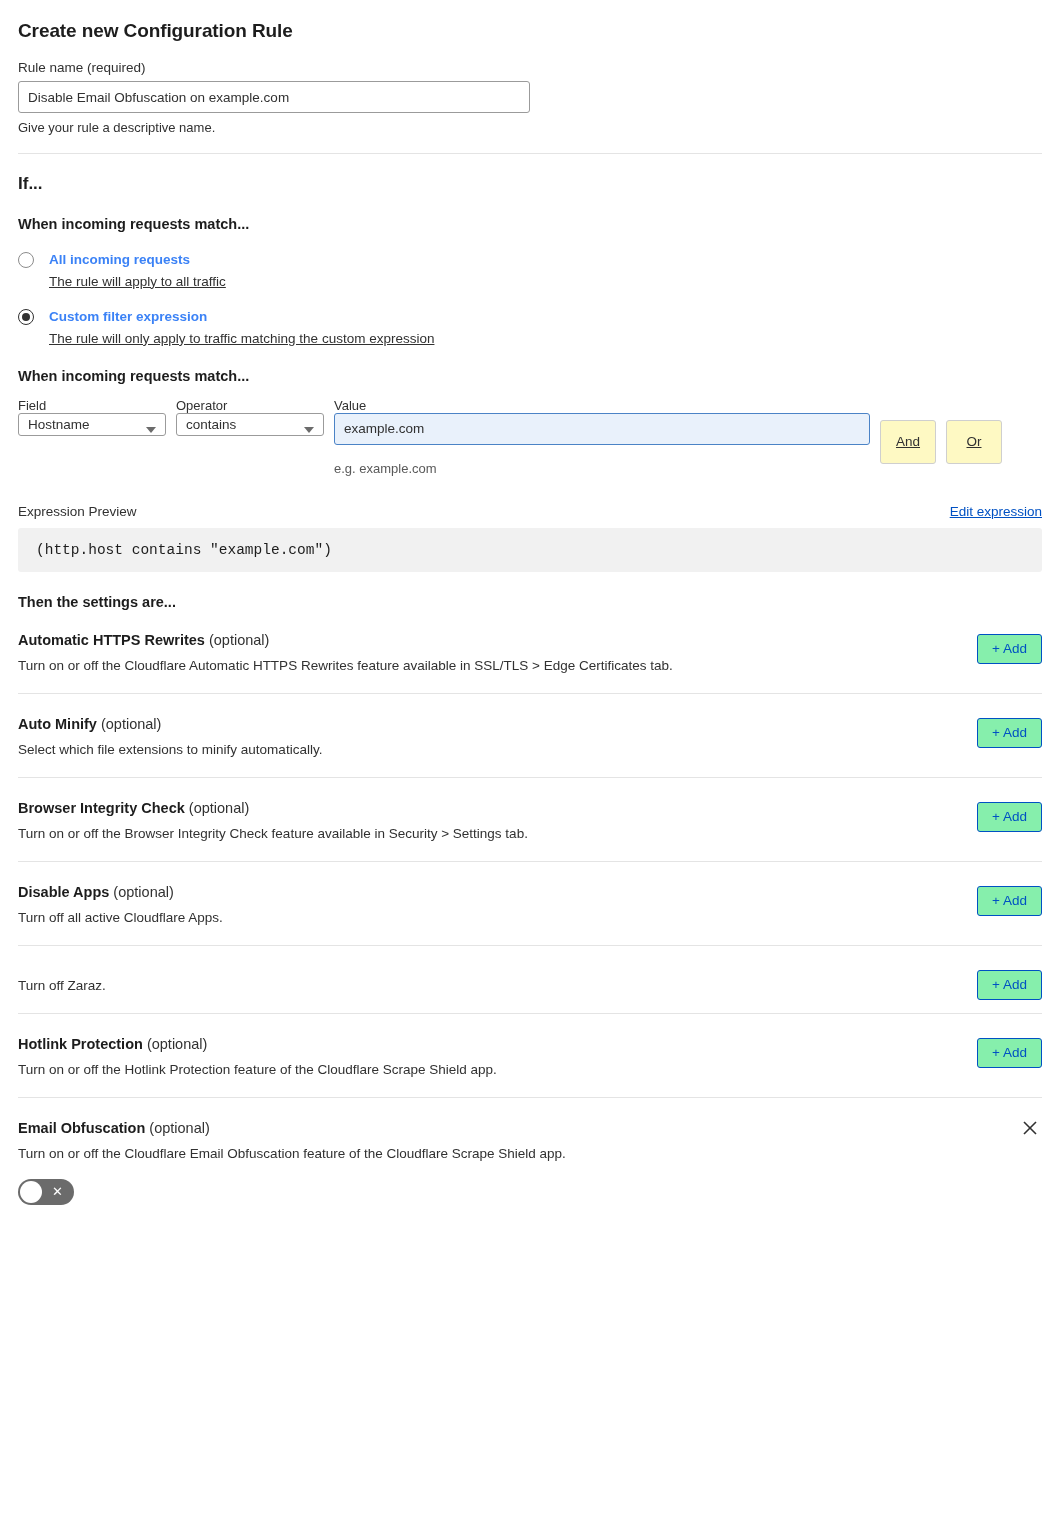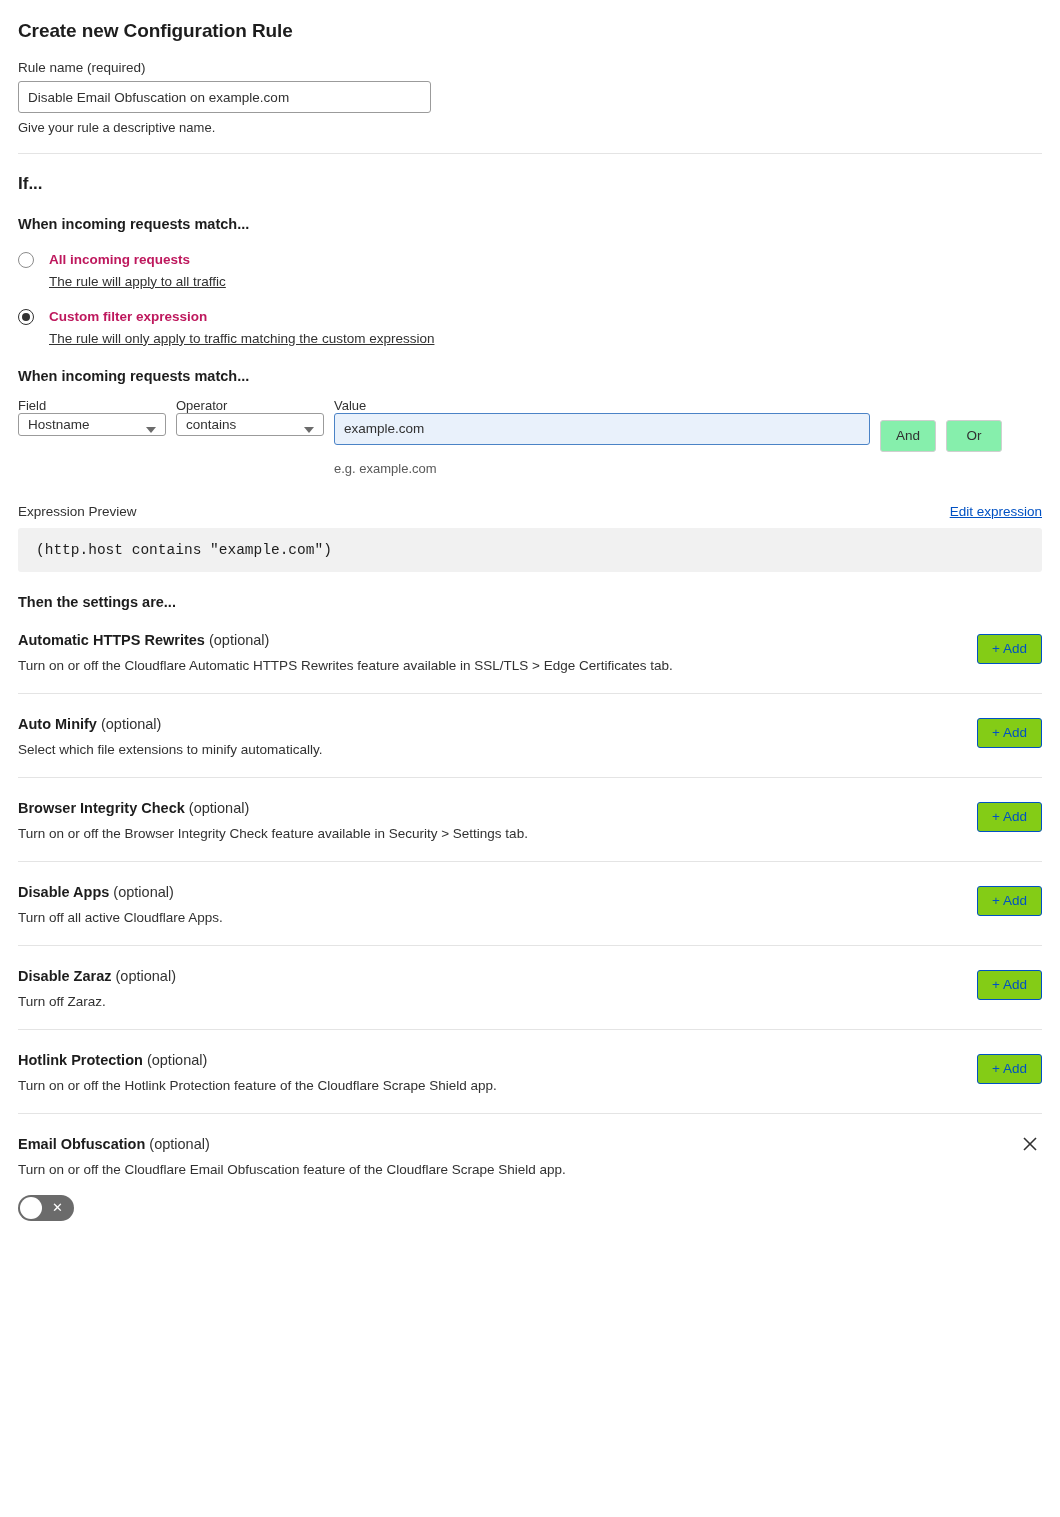--- a/index.html
+++ b/index.html
@@ -24,21 +24,21 @@
     color: #1d1d1d;
     margin: 8px 0 18px 0;
     letter-spacing: -0.1px;
   }
   .field-label {
     font-size: 13.5px;
     color: #313131;
     margin-bottom: 6px;
   }
   .text-input {
-    width: 413px;
+    width: 512px;
     height: 32px;
     border: 1px solid #9b9b9b;
     border-radius: 3px;
     padding: 6px 9px;
     font-size: 13.5px;
     font-family: "Liberation Sans", sans-serif;
     color: #313131;
     background: #fff;
     display: block;
   }
@@ -85,21 +85,21 @@
     content: "";
     position: absolute;
     width: 8px; height: 8px;
     border-radius: 50%;
     background: #313131;
     left: 3px; top: 3px;
   }
   .radio-text-main {
     font-size: 13.5px;
     font-weight: bold;
-    color: #be185d;
+    color: #3b82f6;
     line-height: 1.25;
   }
   .radio-text-sub {
     font-size: 13.5px;
     color: #313131;
     margin-top: 5px;
     text-decoration: underline;
   }
   .filter-row {
     display: flex;
@@ -143,30 +143,31 @@
     font-family: "Liberation Sans", sans-serif;
     color: #313131;
     padding: 6px 9px;
   }
   .value-hint {
     font-size: 13px;
     color: #595959;
     margin-top: 16px;
   }
   .grey-btn {
-    height: 32px;
+    height: 44px;
     min-width: 56px;
     border: 1px solid #cfcfcf;
     border-radius: 3px;
-    background: #86efac;
+    background: #fef9c3;
     color: #313131;
     font-size: 13.5px;
     font-family: "Liberation Sans", sans-serif;
     cursor: pointer;
     margin-top: 22px;
+    text-decoration: underline;
   }
   .exp-header {
     display: flex;
     justify-content: space-between;
     align-items: baseline;
     margin-top: 28px;
   }
   .exp-label { font-size: 13.5px; color: #313131; }
   .exp-link {
     font-size: 13.5px;
@@ -207,21 +208,21 @@
     margin-top: 10px;
   }
   .add-btn {
     position: absolute;
     right: 0;
     top: 24px;
     height: 30px;
     padding: 0 14px;
     border: 1px solid #0051c3;
     border-radius: 3px;
-    background: #84cc16;
+    background: #86efac;
     color: #0051c3;
     font-size: 13.5px;
     font-family: "Liberation Sans", sans-serif;
     cursor: pointer;
   }
   .setting.no-border { border-bottom: none; }
   .close-x {
     position: absolute;
     right: 2px;
     top: 20px;
@@ -360,24 +361,20 @@
   <div class="setting">
     <div class="setting-title">
       <b>Disable Apps</b>
       <span class="opt">(optional)</span>
     </div>
     <div class="setting-desc">Turn off all active Cloudflare Apps.</div>
     <button class="add-btn">+ Add</button>
   </div>
 
   <div class="setting">
-    <div class="setting-title">
-      <b>Disable Zaraz</b>
-      <span class="opt">(optional)</span>
-    </div>
     <div class="setting-desc">Turn off Zaraz.</div>
     <button class="add-btn">+ Add</button>
   </div>
 
   <div class="setting">
     <div class="setting-title">
       <b>Hotlink Protection</b>
       <span class="opt">(optional)</span>
     </div>
     <div class="setting-desc">Turn on or off the Hotlink Protection feature of the Cloudflare Scrape Shield app.</div>

